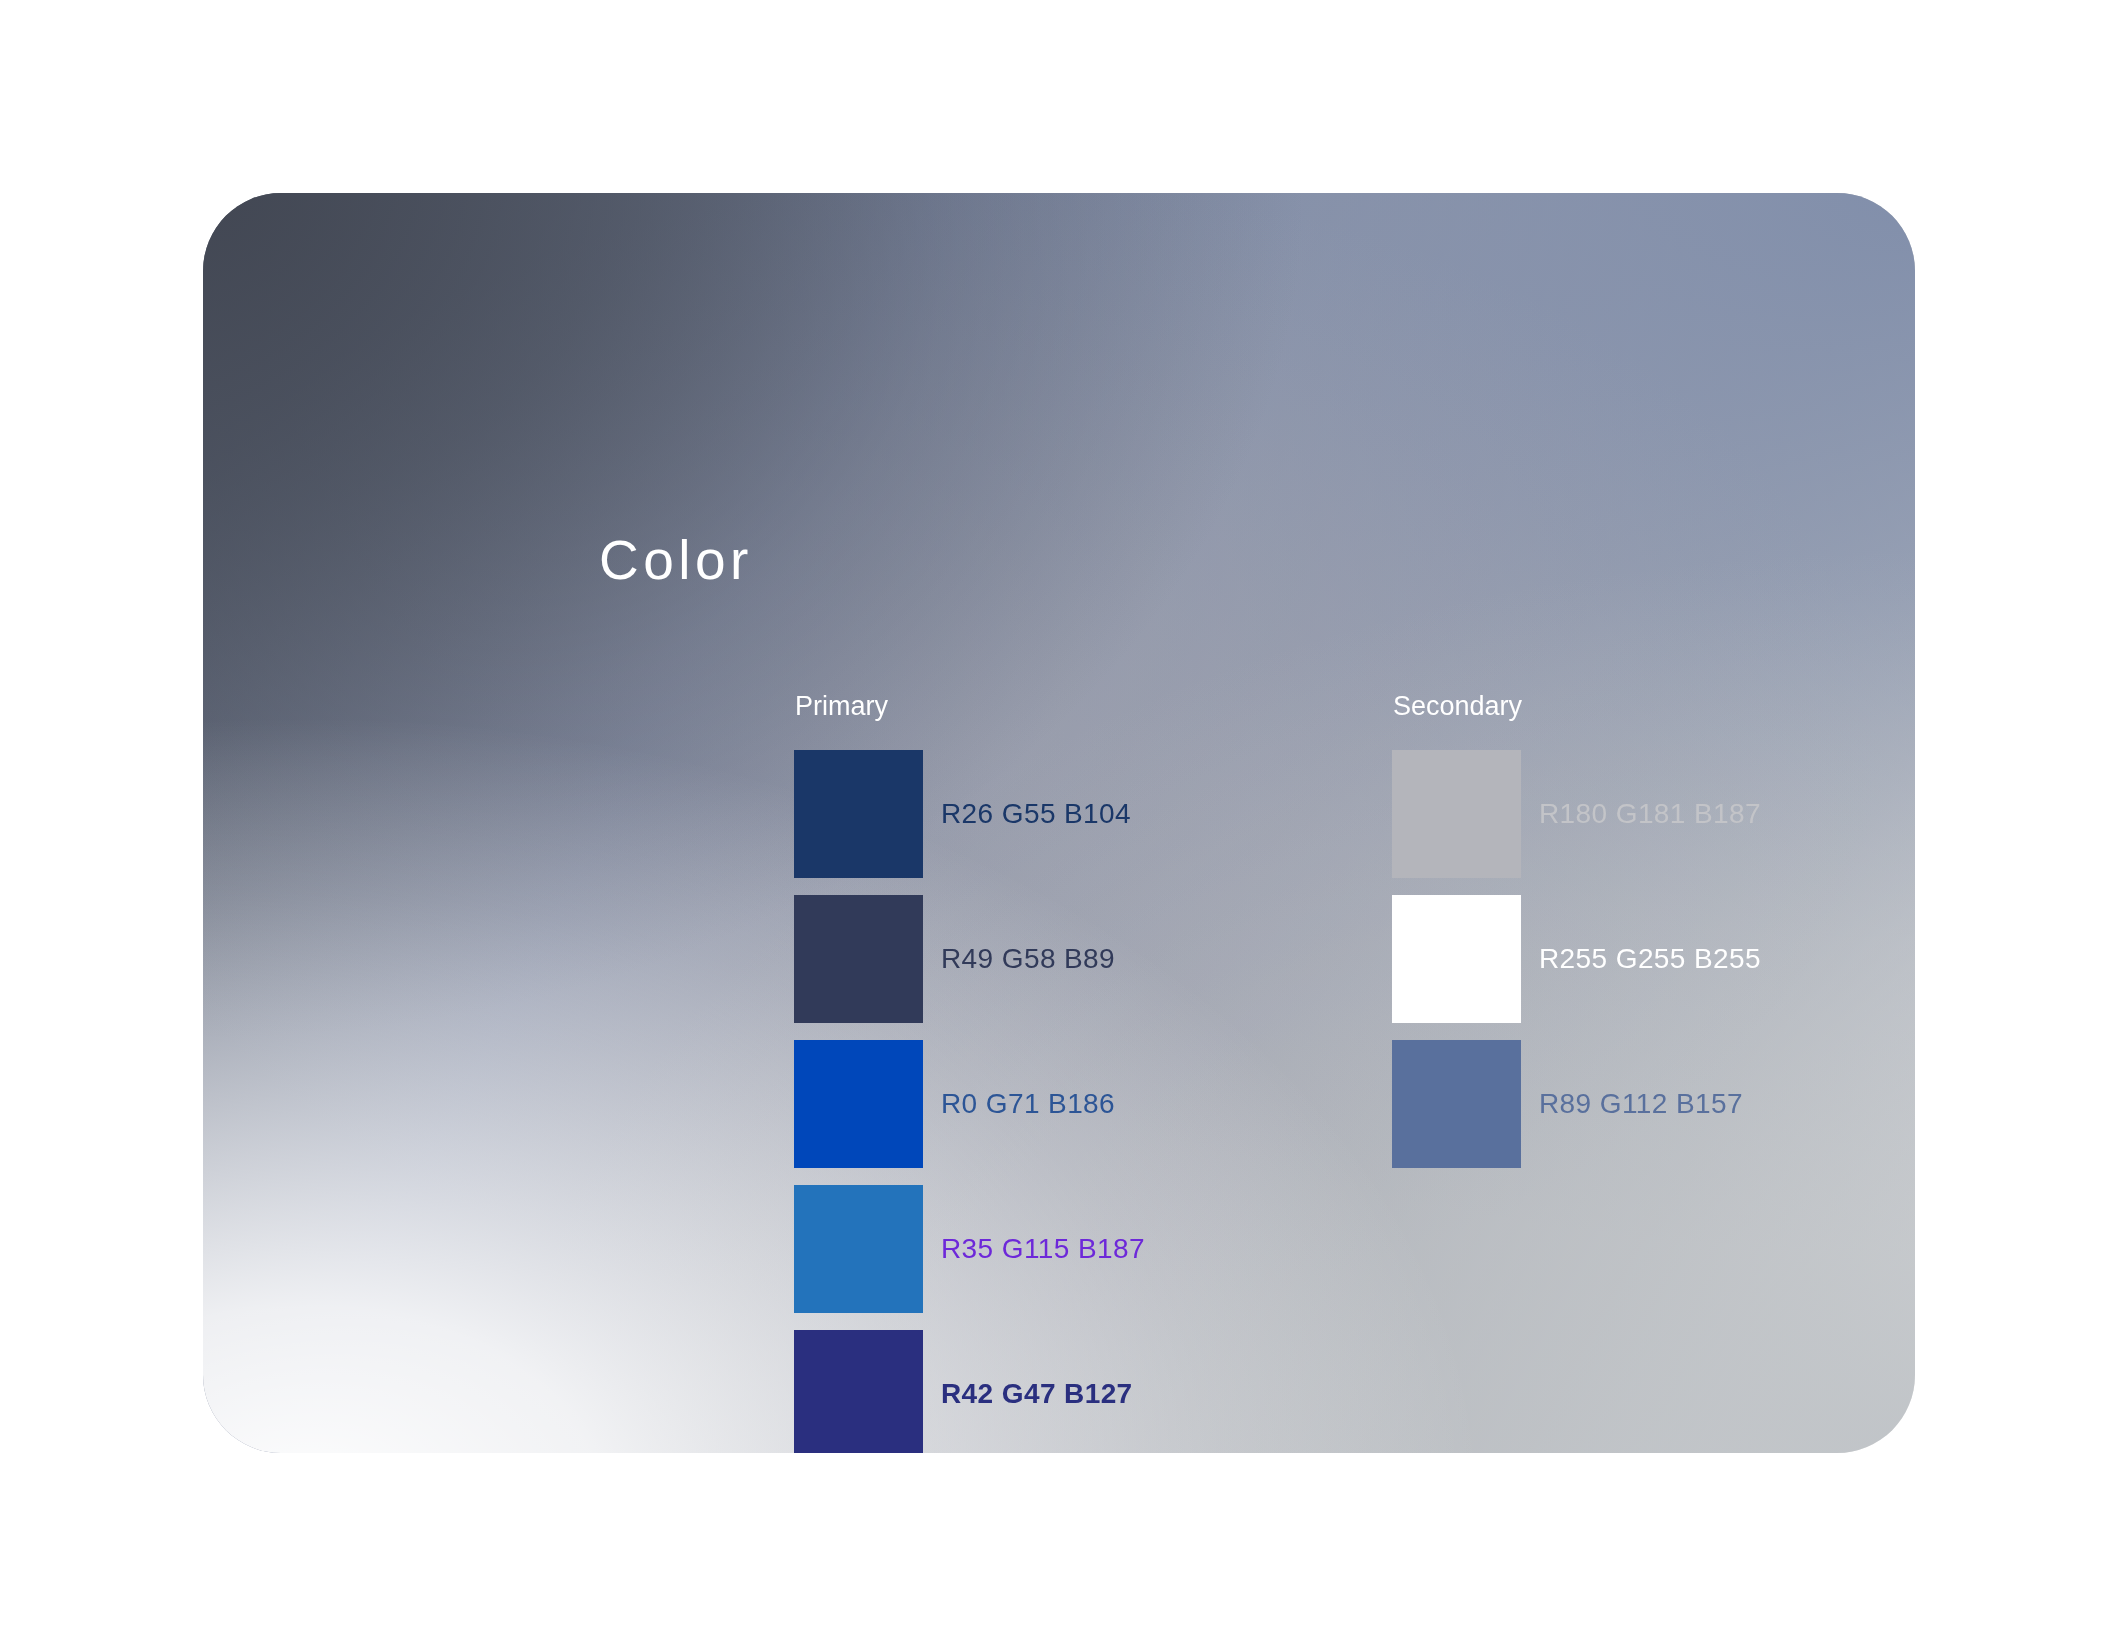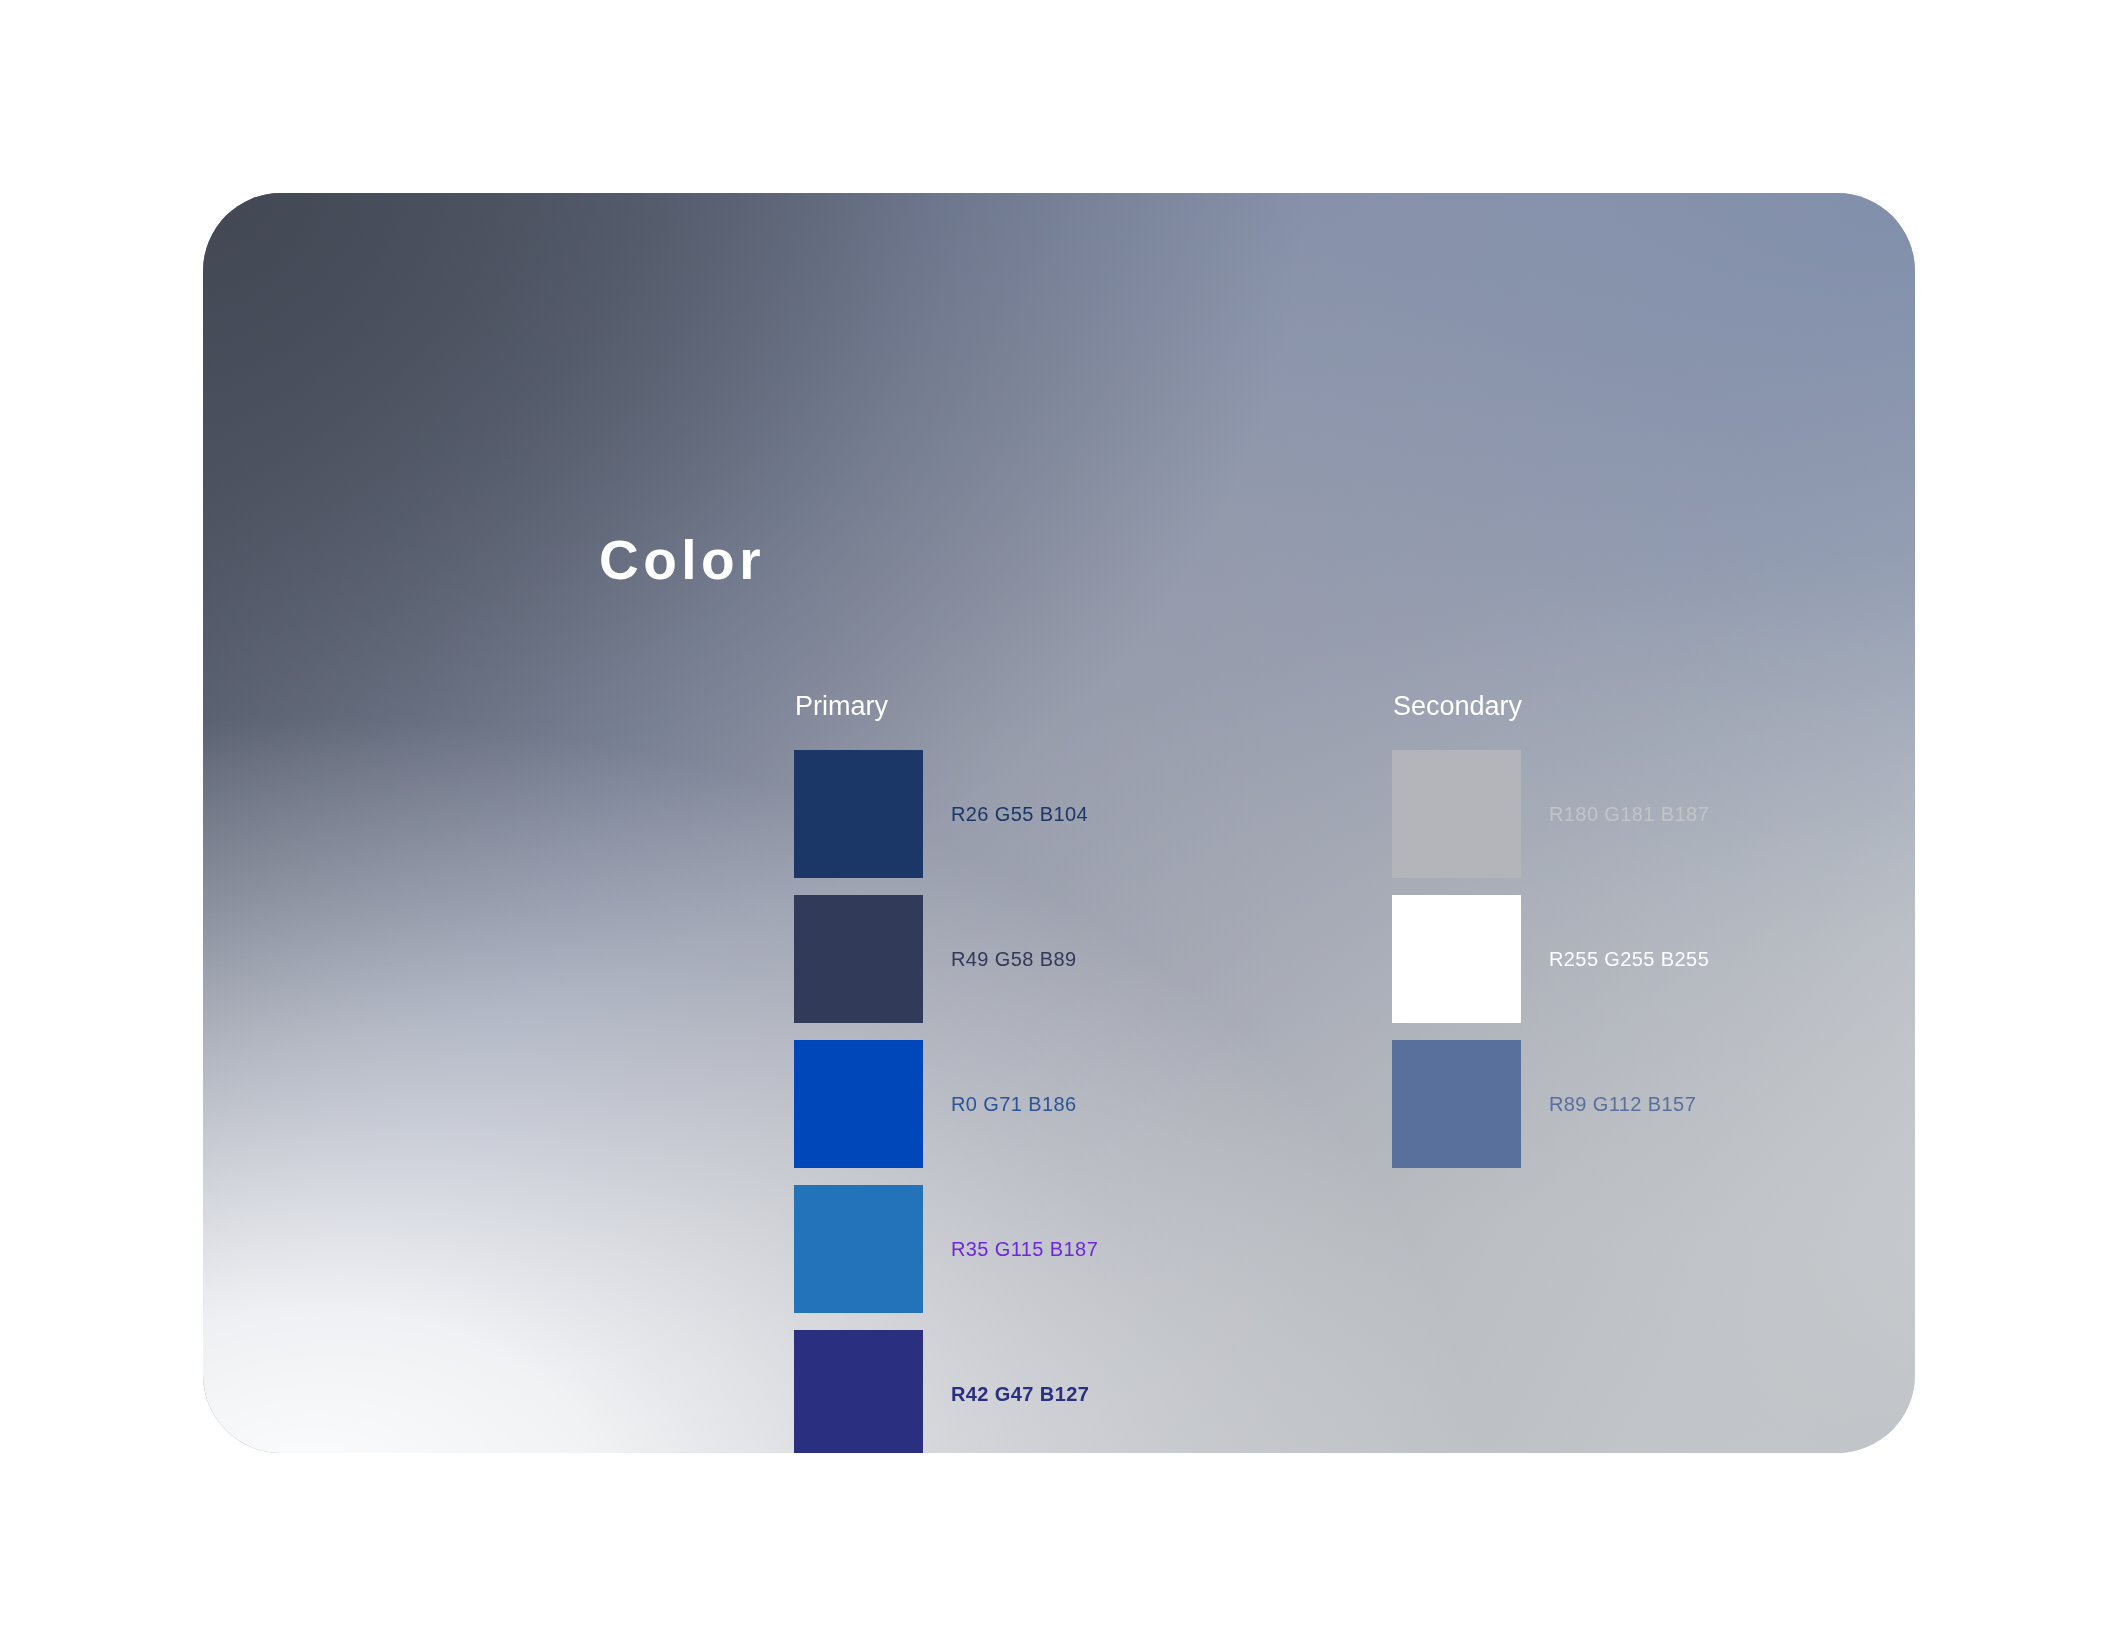--- a/index.html
+++ b/index.html
@@ -86,21 +86,21 @@
   
   #card-content {
     position: absolute;
     inset: 0;
   }
   #page-title {
     position: absolute;
     left: 396px;
     top: 340px;
     font-size: 55px;
-    font-weight: 700;
+    font-weight: 400;
     letter-spacing: 4.5px;
     color: #ffffff;
     line-height: 1;
     white-space: nowrap;
   }
 
   .palette-column {
     position: absolute;
     top: 500px;
   }
@@ -123,22 +123,22 @@
     margin-bottom: 17px;
   }
   .swatch-row:last-child { margin-bottom: 0; }
 
   .swatch-chip {
     width: 129px;
     height: 128px;
     flex: 0 0 auto;
   }
   .swatch-label {
-    margin-left: 28px;
-    font-size: 20px;
+    margin-left: 18px;
+    font-size: 28px;
     font-weight: 400;
     letter-spacing: 0.4px;
     white-space: nowrap;
   }
 </style>
 </head>
 <body>
 
 <div id="palette-card" style="border-radius: 78px;">
   <div class="bg-layer bg-base"></div>

